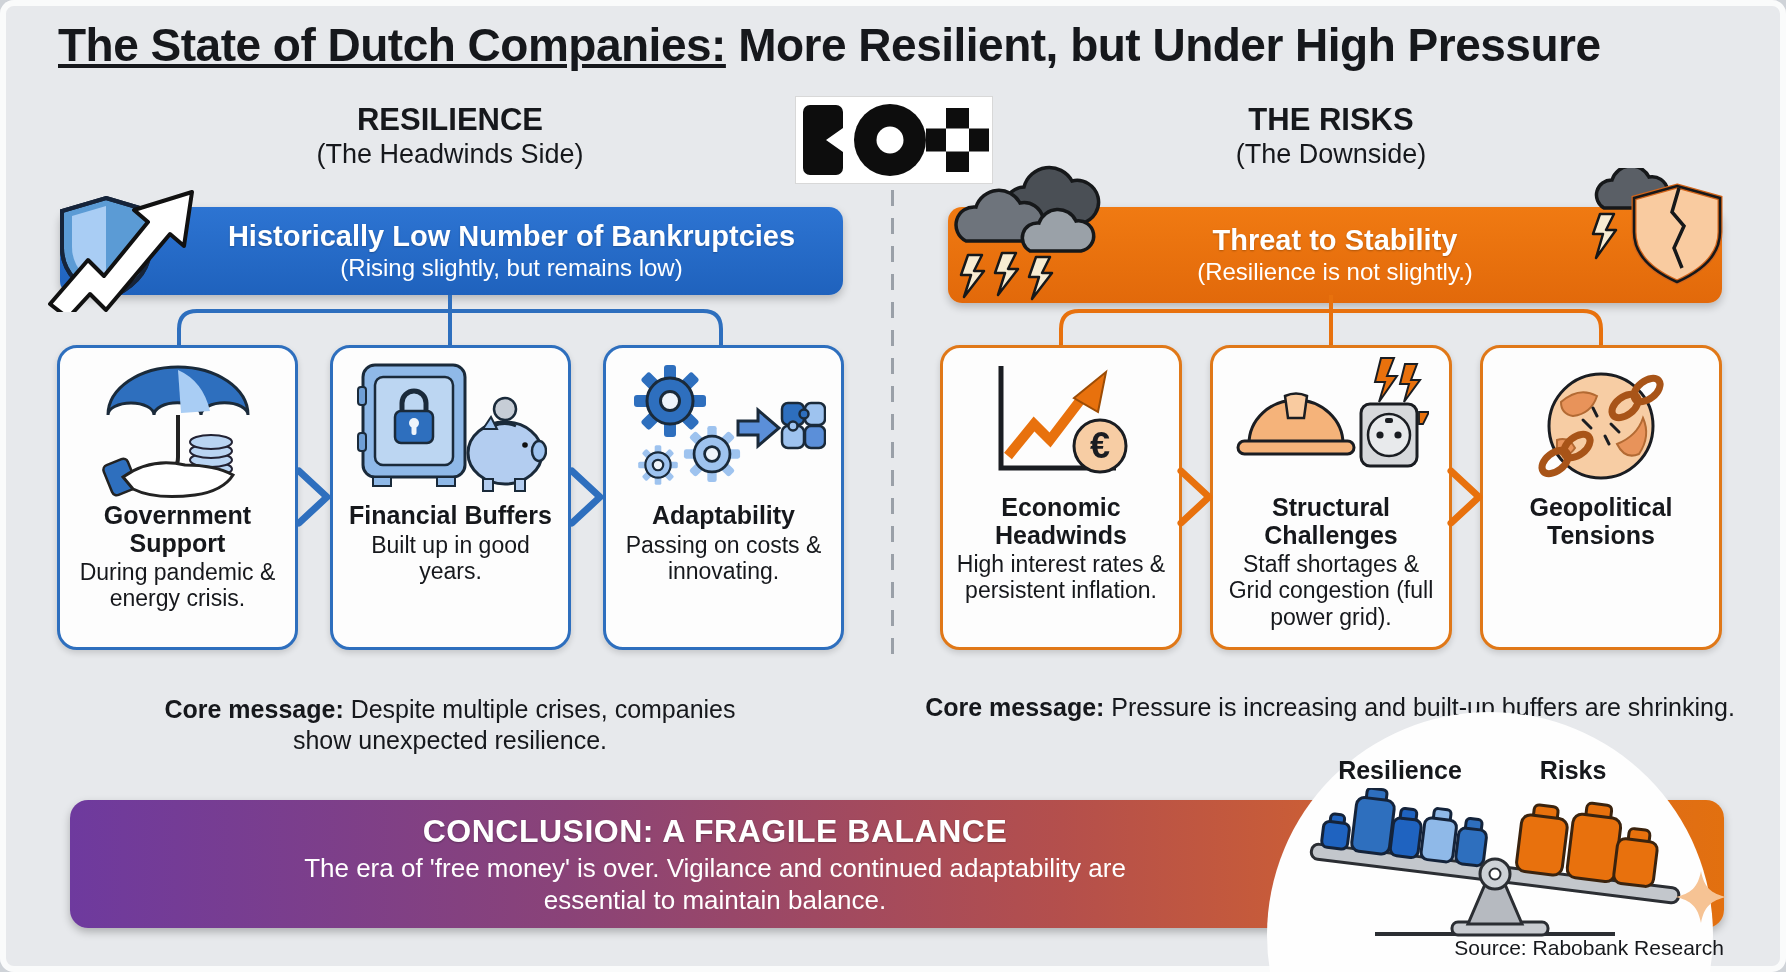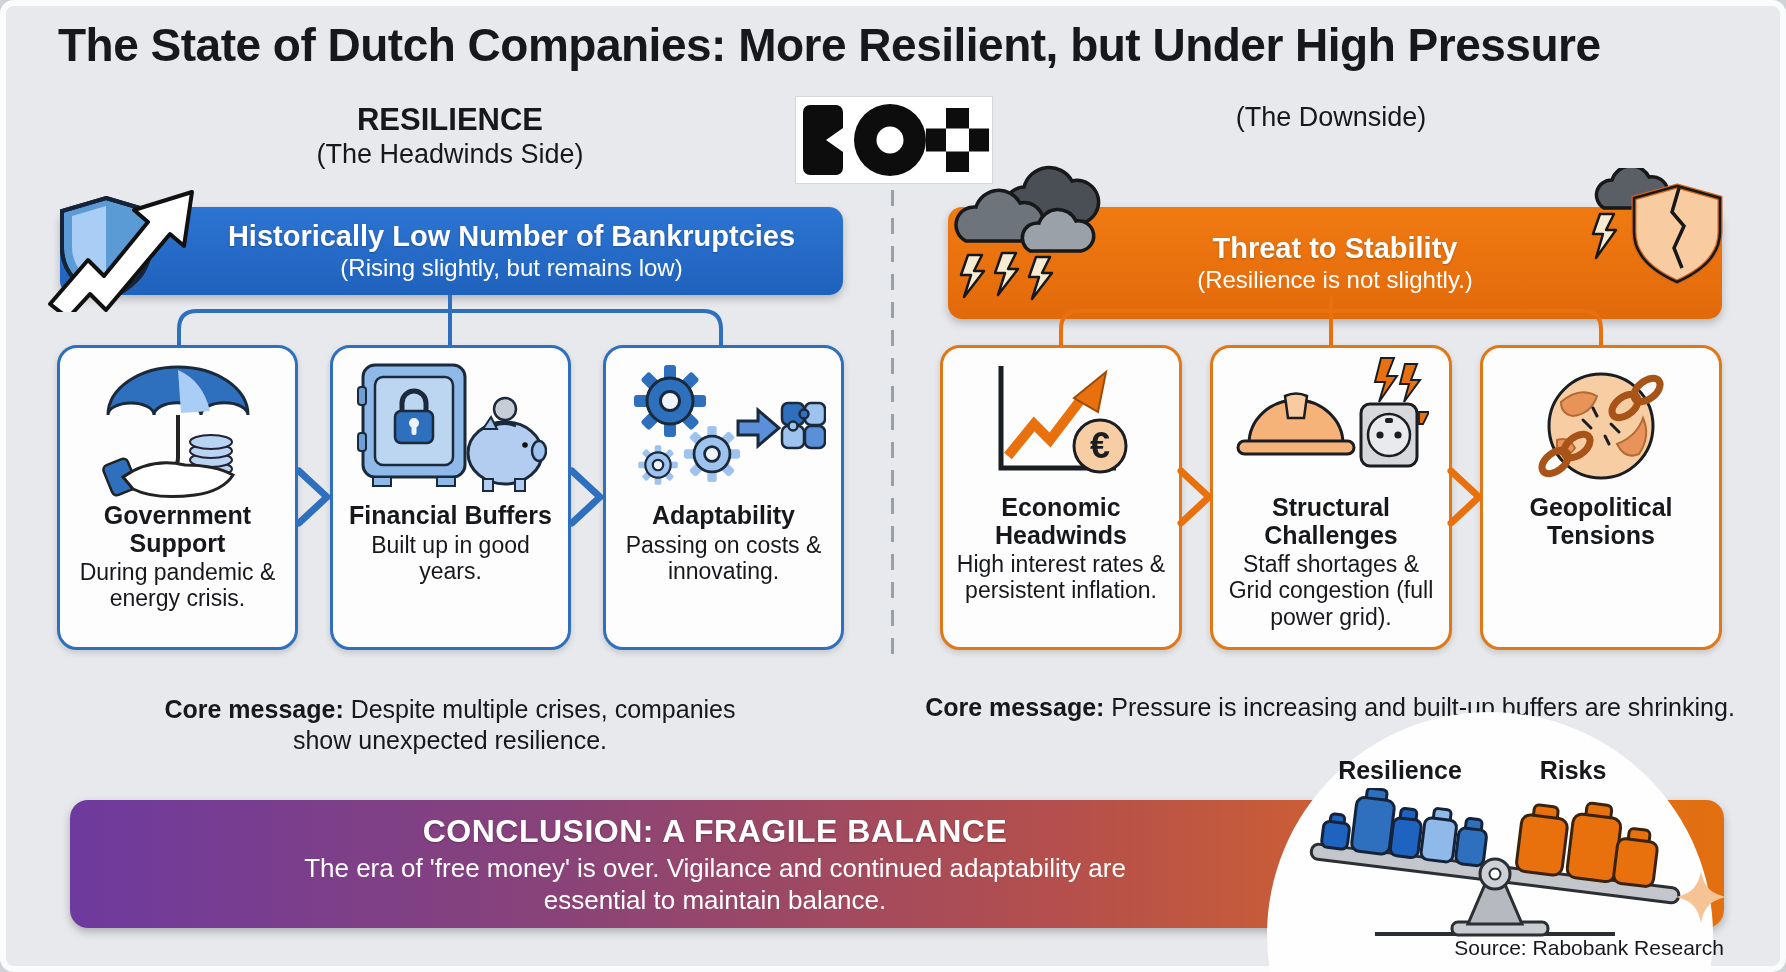--- a/index.html
+++ b/index.html
@@ -4,35 +4,35 @@
 <style>
   html,body{margin:0;padding:0;background:#cfd3d8;}
   #canvas{
     position:relative;width:1786px;height:972px;overflow:hidden;
     background:#e7e9ec;font-family:"Liberation Sans",sans-serif;color:#16181c;
     box-shadow:inset 0 0 0 6px rgba(255,255,255,.8);border-radius:14px;
   }
   .abs{position:absolute;}
   
   #main-title{left:58px;top:18px;width:1680px;font-size:46px;letter-spacing:-.5px;white-space:nowrap;}
-  #main-title .t-bold{font-weight:800;}
+  #main-title .t-bold{font-weight:800;text-decoration:underline;}
   #main-title .t-rest{font-weight:600;}
   
   #logo{left:795px;top:96px;width:196px;height:86px;background:#fff;border:1px solid #d8d8d8;}
   
   .col-header{width:786px;text-align:center;line-height:1.18;}
   #header-left{left:57px;top:102px;}
   #header-right{left:940px;top:102px;width:782px;}
   .col-header .h1{font-size:31px;font-weight:800;}
   .col-header .h2{font-size:27px;font-weight:400;}
   
   .banner{border-radius:14px;color:#fff;text-align:center;display:flex;flex-direction:column;justify-content:center;
           line-height:1.2;box-shadow:0 4px 8px rgba(0,0,0,.22);}
   #banner-blue{left:60px;top:207px;width:783px;height:88px;background:linear-gradient(180deg,#2d74d2,#1f62bd);padding-left:120px;box-sizing:border-box;}
-  #banner-orange{left:948px;top:207px;width:774px;height:112px;background:linear-gradient(180deg,#f07a12,#e2690a);padding:0 150px;box-sizing:border-box;}
+  #banner-orange{left:948px;top:207px;width:774px;height:96px;background:linear-gradient(180deg,#f07a12,#e2690a);padding:0 150px;box-sizing:border-box;}
   .banner .b1{font-size:29px;font-weight:800;text-shadow:0 1px 2px rgba(0,0,0,.25);}
   .banner .b2{font-size:24px;font-weight:400;}
   
   #divider{left:891px;top:190px;width:3px;height:470px;
     background:repeating-linear-gradient(180deg,#9aa0a8 0 16px,transparent 16px 28px);}
   
   .connector{pointer-events:none;}
   
   .card{position:absolute;top:345px;height:305px;background:#fdfdfd;border-radius:20px;box-sizing:border-box;
         text-align:center;box-shadow:0 3px 6px rgba(0,0,0,.15);padding:6px 8px 0 8px;}
@@ -85,20 +85,21 @@
       <rect x="130" y="31.5" width="63" height="23" fill="#0d0d0d"></rect>
       <rect x="150" y="31.5" width="23" height="23" fill="#ffffff"></rect>
     </svg>
   </div>
 
   <div class="abs col-header" id="header-left">
     <div class="h1">RESILIENCE</div>
     <div class="h2">(The Headwinds Side)</div>
   </div>
   <div class="abs col-header" id="header-right">
+    <div class="h1">THE RISKS</div>
     <div class="h2">(The Downside)</div>
   </div>
 
   <div class="abs" id="divider"></div>
 
   <div class="abs banner" id="banner-blue">
     <div class="b1">Historically Low Number of Bankruptcies</div>
     <div class="b2">(Rising slightly, but remains low)</div>
   </div>
 

